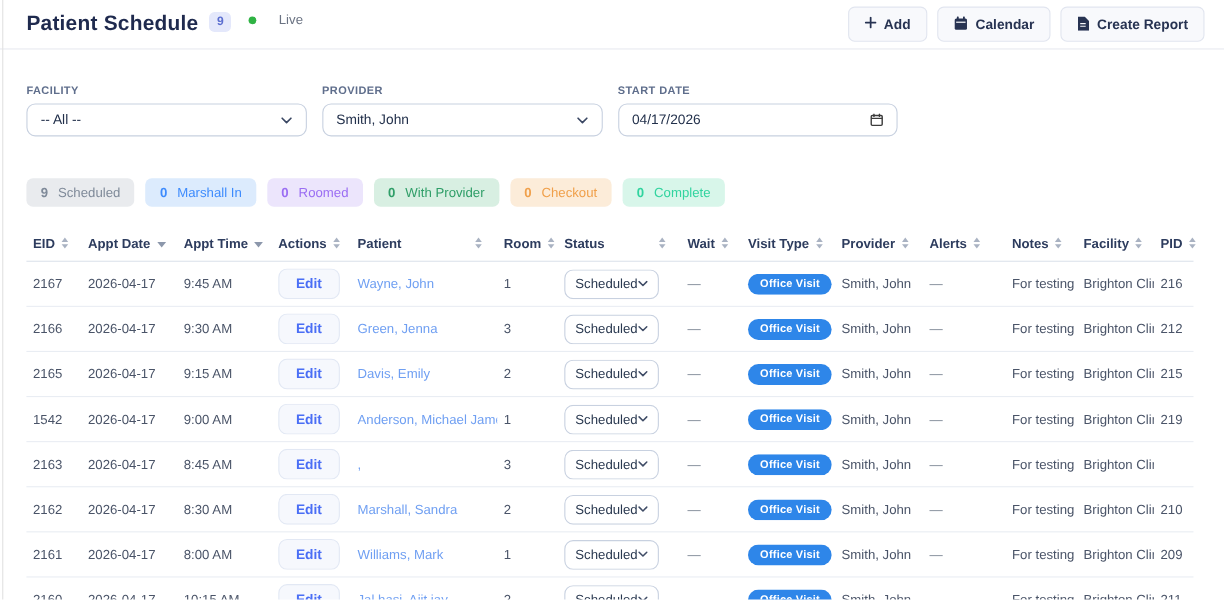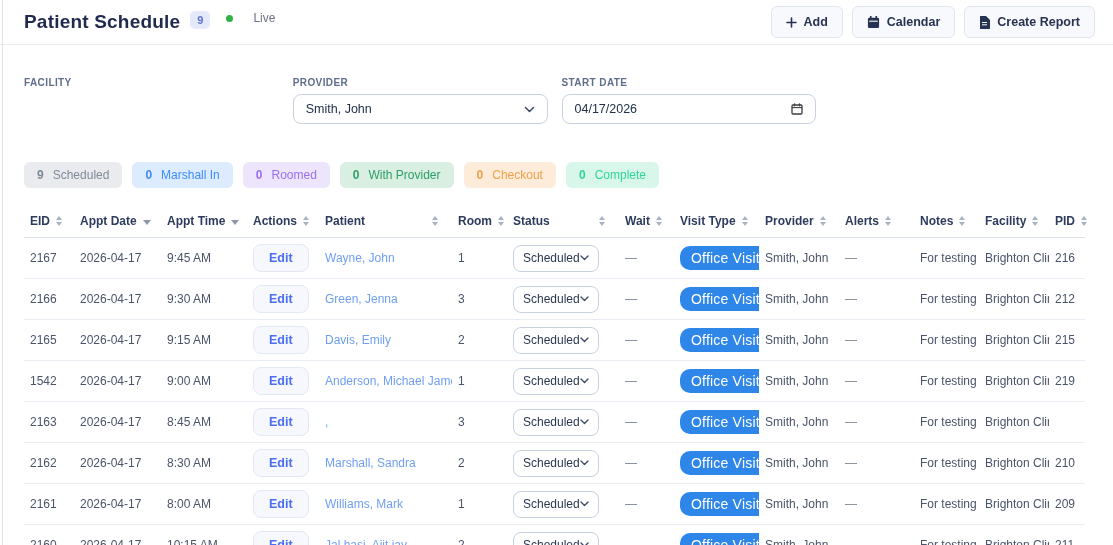--- a/index.html
+++ b/index.html
@@ -9,21 +9,21 @@
 
   
   .topbar { height:45px; display:flex; align-items:center; justify-content:space-between;
     padding:0 18px 0 24px; border-bottom:1px solid #e8eaf0; }
   .topbar-left { display:flex; align-items:flex-start; gap:10px; }
   .page-title { font-size:19px; font-weight:700; color:#1f2a4e; letter-spacing:.2px; }
   .count-badge { font-size:11px; font-weight:700; padding:3px 7px; border-radius:5px; }
   .live { display:flex; align-items:center; gap:20px; font-size:12px; color:#6b7383; margin-left:6px; }
   .live-dot { width:7px; height:7px; border-radius:50%; }
   .topbar-actions { display:flex; gap:9px; }
-  .tb-btn { display:flex; align-items:center; gap:7px; background:#f8f9fc; border:1px solid #e1e5ef;
+  .tb-btn { display:flex; gap:7px; background:#f8f9fc; border:1px solid #e1e5ef;
     border-radius:6px; padding:8px 14px; font-size:12.5px; font-weight:700; color:#273352;
     font-family:inherit; cursor:pointer; }
   .tb-btn svg { display:block; }
 
   
   .filters { margin:32px 28px 0 24px; display:grid; grid-template-columns:repeat(4,1fr); gap:14px; }
   .filter-label { display:block; font-size:10px; font-weight:700; letter-spacing:.4px;
     color:#5f6e8c; margin-bottom:6px; }
   .field { height:30px; border:1px solid #c8d1e0; border-radius:8px; background:#fff;
     display:flex; align-items:center; justify-content:space-between; padding:0 12px;
@@ -58,21 +58,21 @@
 
   .tr { height:41px; border-bottom:1px solid #e9edf3; align-items:center; }
   .td { font-size:12px; color:#4a5468; padding-left:6px; white-space:nowrap; overflow:hidden; }
   .td.dash { color:#7d8795; }
   .edit-btn { background:#f6f8fd; border:1px solid #e2e8f4; border-radius:8px; color:#4a6ef5;
     font-weight:700; font-size:12.5px; padding:6px 15px; font-family:inherit; cursor:pointer; }
   .patient-link { color:#6f9ff2; text-decoration:none; cursor:pointer; }
   .status-select { width:86px; height:27px; border:1px solid #c8d1e0; border-radius:8px;
     display:flex; align-items:center; justify-content:space-between; padding:0 9px;
     font-size:12px; color:#2a3950; background:#fff; cursor:pointer; }
-  .visit-badge { display:inline-block; color:#ffffff; font-size:14px; font-weight:400;
+  .visit-badge { display:inline-block; color:#ffffff; font-size:10px; font-weight:700;
     padding:4px 11px; border-radius:10px; letter-spacing:.2px; }
 </style>
 </head>
 <body>
 
 <div class="page-edge"></div>
 
 <header class="topbar">
   <div class="topbar-left">
     <h1 class="page-title">Patient Schedule</h1>
@@ -110,20 +110,29 @@
       </span>
       <span>Create Report</span>
     </button>
   </div>
 </header>
 
 <section class="filters">
 
     <div class="filter">
       <label class="filter-label">FACILITY</label>
+      <div class="field" data-type="select">
+        <span class="field-value">-- All --</span>
+        <span class="chev">
+          <svg width="11" height="7" viewBox="0 0 11 7">
+            <path d="M1.5 1.5l4 4 4-4" stroke="#3a4763" stroke-width="1.5" fill="none" stroke-linecap="round" stroke-linejoin="round"></path>
+          </svg>
+        </span>
+
+      </div>
     </div>
 
     <div class="filter">
       <label class="filter-label">PROVIDER</label>
       <div class="field" data-type="select">
         <span class="field-value">Smith, John</span>
         <span class="chev">
           <svg width="11" height="7" viewBox="0 0 11 7">
             <path d="M1.5 1.5l4 4 4-4" stroke="#3a4763" stroke-width="1.5" fill="none" stroke-linecap="round" stroke-linejoin="round"></path>
           </svg>

